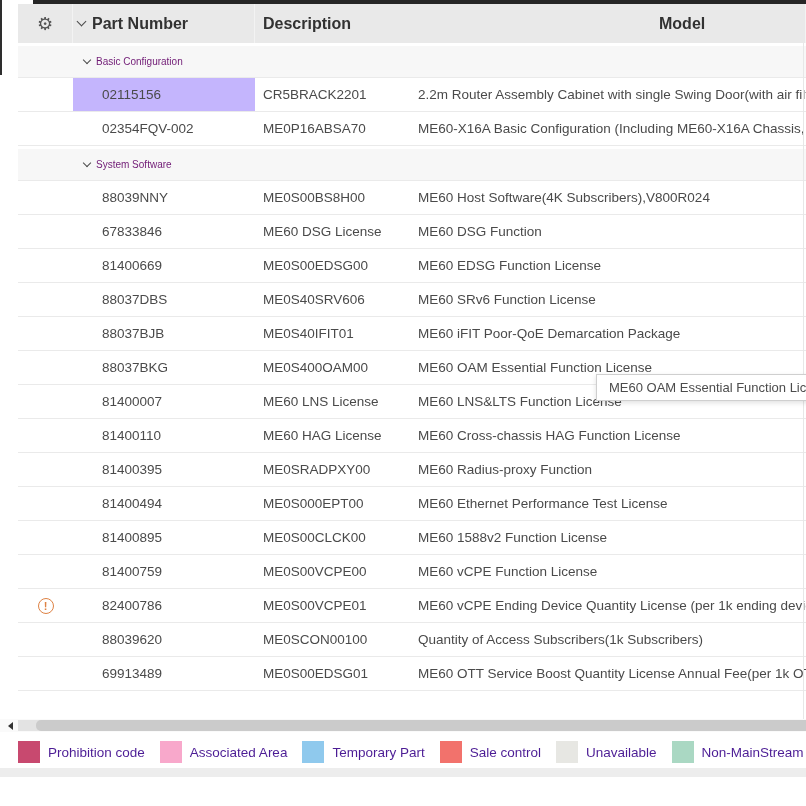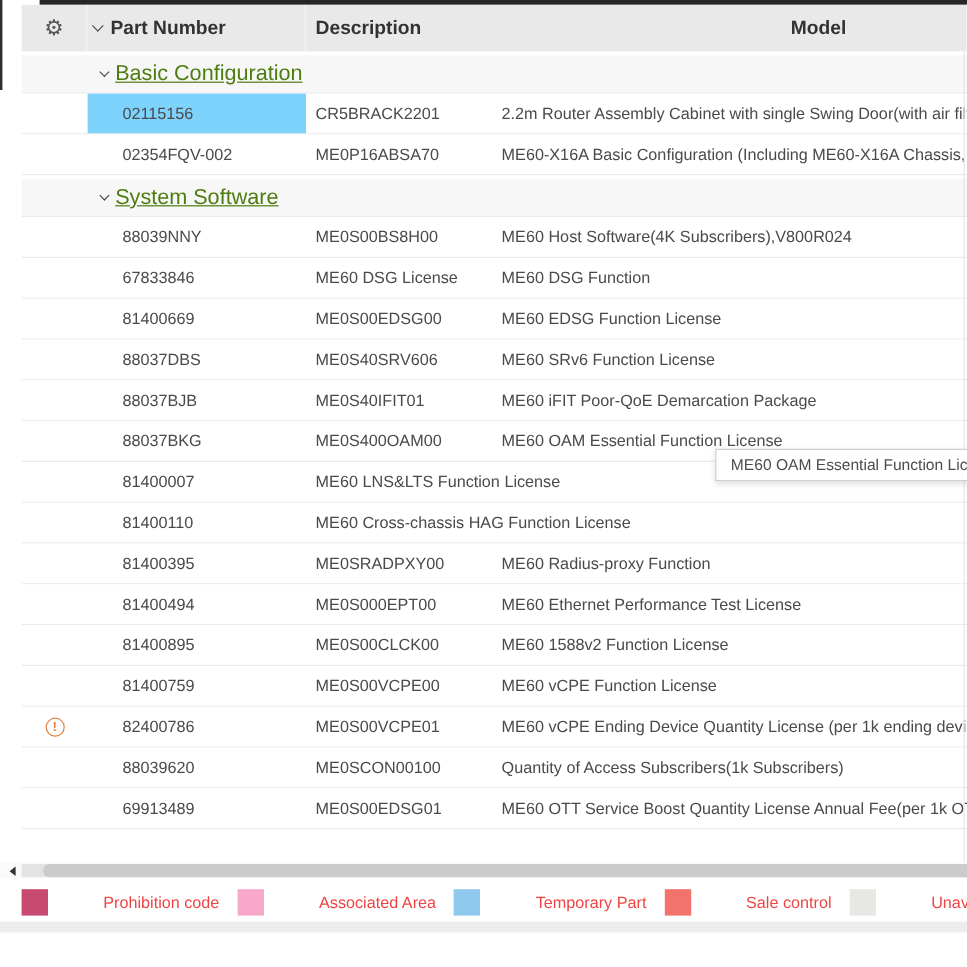--- a/index.html
+++ b/index.html
@@ -32,28 +32,28 @@
   }
 
   
   .tbody { position:absolute; top:43px; left:18px; right:0; height:676px; overflow:hidden; background:#fff; }
   .col-edge-line { position:absolute; top:43px; right:2px; width:1px; height:676px; background:#e7e7e7; }
   .group-row {
     height:35px; background:#f7f7f7; border-top:3px solid #ffffff; border-bottom:1px solid #eaeaea;
     display:flex; align-items:center; padding-left:66px; cursor:pointer;
   }
   .group-row .chev { margin-right:6px; width:6px; height:6px; }
-  .group-label { color:#4d7c0f; font-size:18px;text-decoration:underline; }
+  .group-label { color:#701a75; font-size:10px; }
   .trow { height:34px; display:flex; align-items:stretch; border-bottom:1px solid #eaeaea; background:#fff; }
   .tcell { display:flex; align-items:center; overflow:hidden; white-space:nowrap; }
   .tcell.gutter { width:55px; justify-content:center; }
   .tcell.part   { width:182px; padding-left:29px; }
   .tcell.model  { width:155px; padding-left:8px; }
   .tcell.desc   { flex:1; padding-left:8px; }
-  .tcell.part.highlight { background:#7dd3fc; }
+  .tcell.part.highlight { background:#c4b5fd; }
   .warn {
     display:none; width:16px; height:16px; border:1px solid #de8244; border-radius:50%;
     color:#de8244; font-size:11px; font-weight:700; line-height:14px; text-align:center;
     align-items:center; justify-content:center;
   }
   .warn.show { display:inline-flex; }
 
   
   .tooltip {
     position:absolute; left:596px; top:374px; height:27px; width:262px; z-index:5;
@@ -70,21 +70,21 @@
   .hscroll .track { position:absolute; left:18px; right:0; top:1px; height:11px; background:#e3e3e3; }
   .hscroll .thumb { position:absolute; left:36px; right:-6px; top:1px; height:11px; background:#cbcbcb; border-radius:5px; cursor:pointer; }
 
   
   .legend {
     position:absolute; top:737px; left:0; right:0; height:30px; background:#fff;
     display:flex; align-items:center; padding-left:18px; gap:15px; overflow:hidden; white-space:nowrap;
   }
   .legend-item { display:flex; align-items:center; gap:8px; flex:0 0 auto; }
   .swatch { width:22px; height:22px; flex:0 0 auto; }
-  .legend-label { font-size:13.5px; color:#ef4444;margin-left:38px; }
+  .legend-label { font-size:13.5px; color:#4c1d95; }
 
   .bottom-strip { position:absolute; top:768px; left:0; right:0; height:9px; background:#ededed; }
 </style>
 </head>
 <body>
 
 <div class="screen">
 
   <div class="top-edge-bar"></div>
   <div class="left-edge-bar"></div>
@@ -236,31 +236,37 @@
     </div>
   </div>
 
   <div class="trow">
     <div class="tcell gutter">
       
     </div>
     <div class="tcell part">
       <span>81400007</span>
     </div>
+    <div class="tcell model">
+      <span>ME60 LNS License</span>
+    </div>
     <div class="tcell desc">
       <span>ME60 LNS&amp;LTS Function License</span>
     </div>
   </div>
 
   <div class="trow">
     <div class="tcell gutter">
       
     </div>
     <div class="tcell part">
       <span>81400110</span>
+    </div>
+    <div class="tcell model">
+      <span>ME60 HAG License</span>
     </div>
     <div class="tcell desc">
       <span>ME60 Cross-chassis HAG Function License</span>
     </div>
   </div>
 
   <div class="trow">
     <div class="tcell gutter">
       
     </div>

